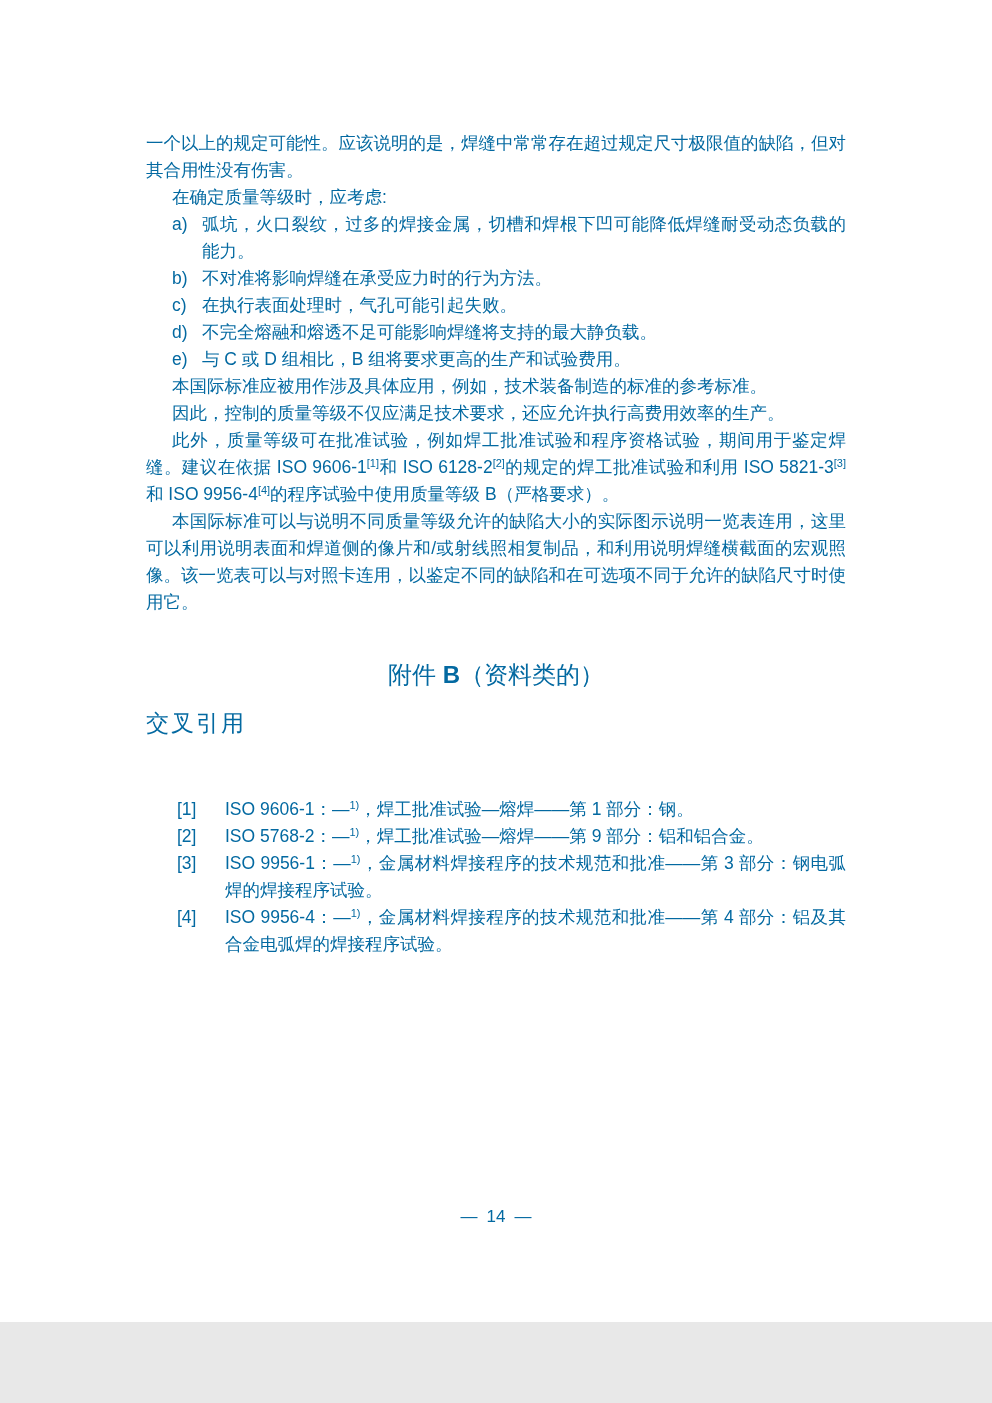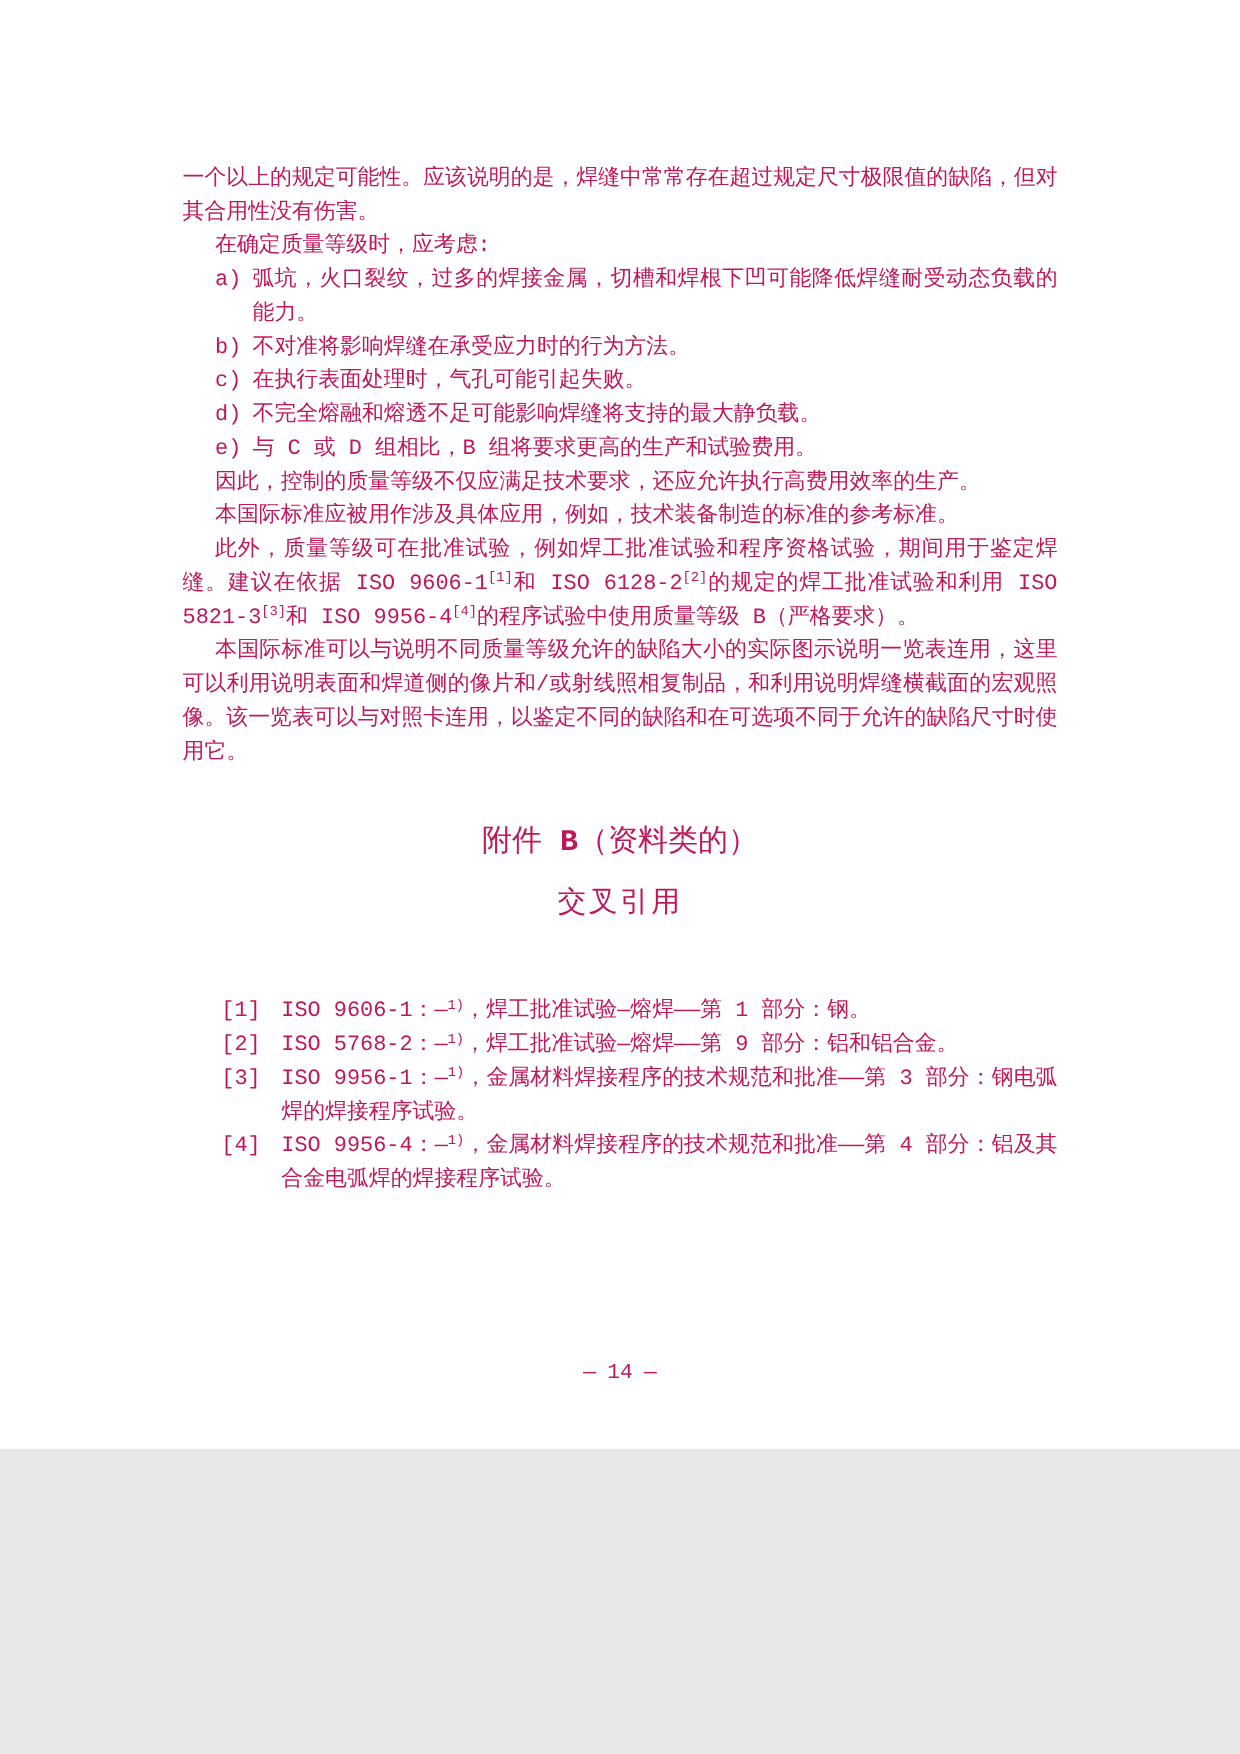--- a/index.html
+++ b/index.html
@@ -1,24 +1,24 @@
 <!DOCTYPE html>
 <html lang="zh"><head>
 <meta charset="utf-8">
 <style>
   html, body { margin: 0; padding: 0; }
   body { background: #e8e8e8; }
   .page {
     position: relative;
     width: 992px;
-    height: 1159px;
+    height: 1322px;
     margin: 0 auto;
     background: #ffffff;
-    color: #be185d;
-    font-family: Liberation Mono, monospace;
+    color: #0369a1;
+    font-family: Liberation Sans, sans-serif;
     overflow: hidden;
   }
   .content {
     position: absolute;
     left: 146px;
     top: 130px;
     width: 700px;
     font-size: 17.5px;
     line-height: 27px;
     text-align: justify;
@@ -43,41 +43,40 @@
     margin: 42px 0 0 0;
     text-align: center;
     font-size: 24px;
     line-height: 34px;
     font-weight: normal;
     text-indent: 0;
   }
   .annex-title .b { font-weight: bold; }
   .cross-title {
     margin: 14px 0 0 0;
-    text-align: center;
     font-size: 23px;
     line-height: 34px;
     font-weight: normal;
     letter-spacing: 2px;
     text-indent: 0;
   }
   .references { margin-top: 56px; }
   .ref {
     position: relative;
     padding-left: 79px;
     text-align: justify;
   }
   .ref .marker {
     position: absolute;
     left: 31px;
     top: 0;
   }
   .footer {
     position: absolute;
-    top: 1088px;
+    top: 1206px;
     left: 0;
     width: 992px;
     text-align: center;
     font-size: 17px;
     line-height: 22px;
   }
   .footer .pnum { margin: 0 9px; }
 </style>
 </head>
 <body>
@@ -103,23 +102,23 @@
     </div>
     <div class="list-item">
       <span class="marker">d)</span>
       <span>不完全熔融和熔透不足可能影响焊缝将支持的最大静负载。</span>
     </div>
     <div class="list-item">
       <span class="marker">e)</span>
       <span>与 C 或 D 组相比，B 组将要求更高的生产和试验费用。</span>
     </div>
 
+    <p class="indent">本国际标准应被用作涉及具体应用，例如，技术装备制造的标准的参考标准。</p>
+
     <p class="indent">因此，控制的质量等级不仅应满足技术要求，还应允许执行高费用效率的生产。</p>
-
-    <p class="indent">本国际标准应被用作涉及具体应用，例如，技术装备制造的标准的参考标准。</p>
 
     <p class="indent"><span>此外，质量等级可在批准试验，例如焊工批准试验和程序资格试验，期间用于鉴定焊缝。建议在依据 ISO 9606-1</span><sup class="cite">[1]</sup><span>和 ISO 6128-2</span><sup class="cite">[2]</sup><span>的规定的焊工批准试验和利用 ISO 5821-3</span><sup class="cite">[3]</sup><span>和 ISO 9956-4</span><sup class="cite">[4]</sup><span>的程序试验中使用质量等级 B（严格要求）。</span></p>
 
     <p class="indent">本国际标准可以与说明不同质量等级允许的缺陷大小的实际图示说明一览表连用，这里可以利用说明表面和焊道侧的像片和/或射线照相复制品，和利用说明焊缝横截面的宏观照像。该一览表可以与对照卡连用，以鉴定不同的缺陷和在可选项不同于允许的缺陷尺寸时使用它。</p>
 
     <h1 class="annex-title"><span>附件 </span><span class="b">B</span><span>（资料类的）</span></h1>
 
     <h2 class="cross-title">交叉引用</h2>
 
     <div class="references">

